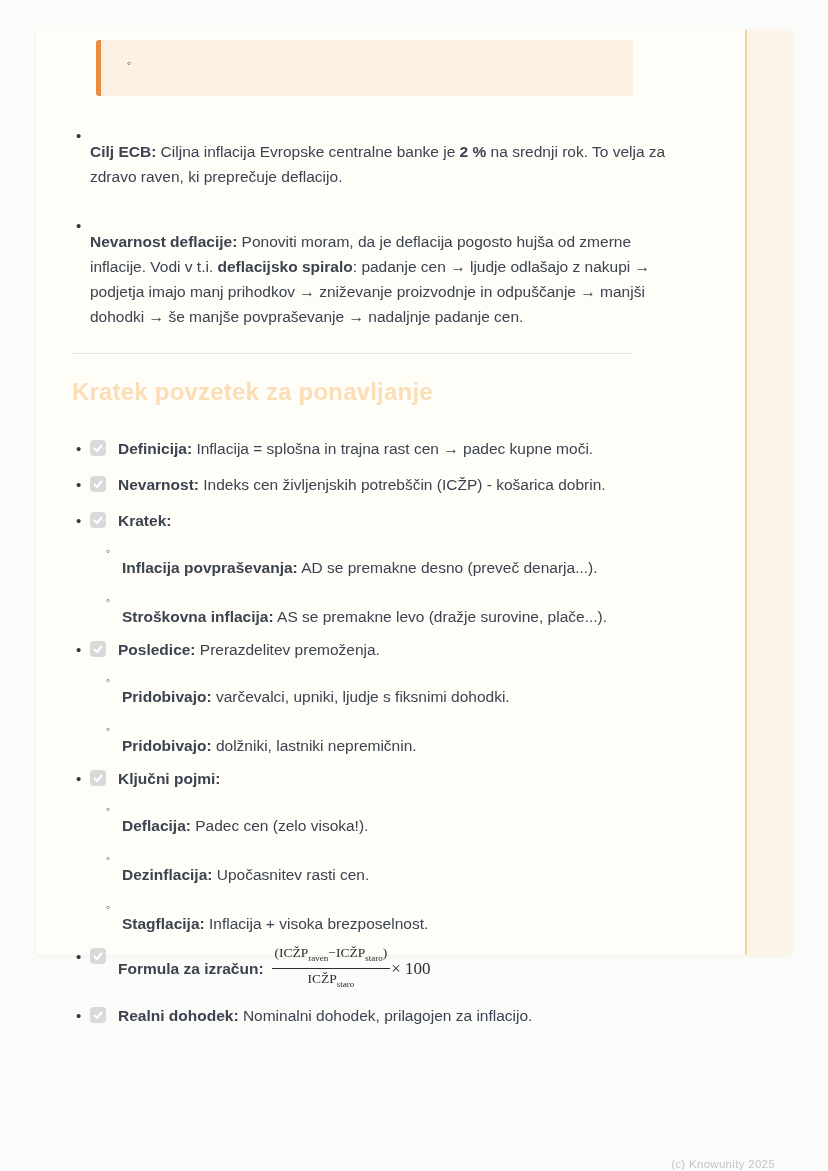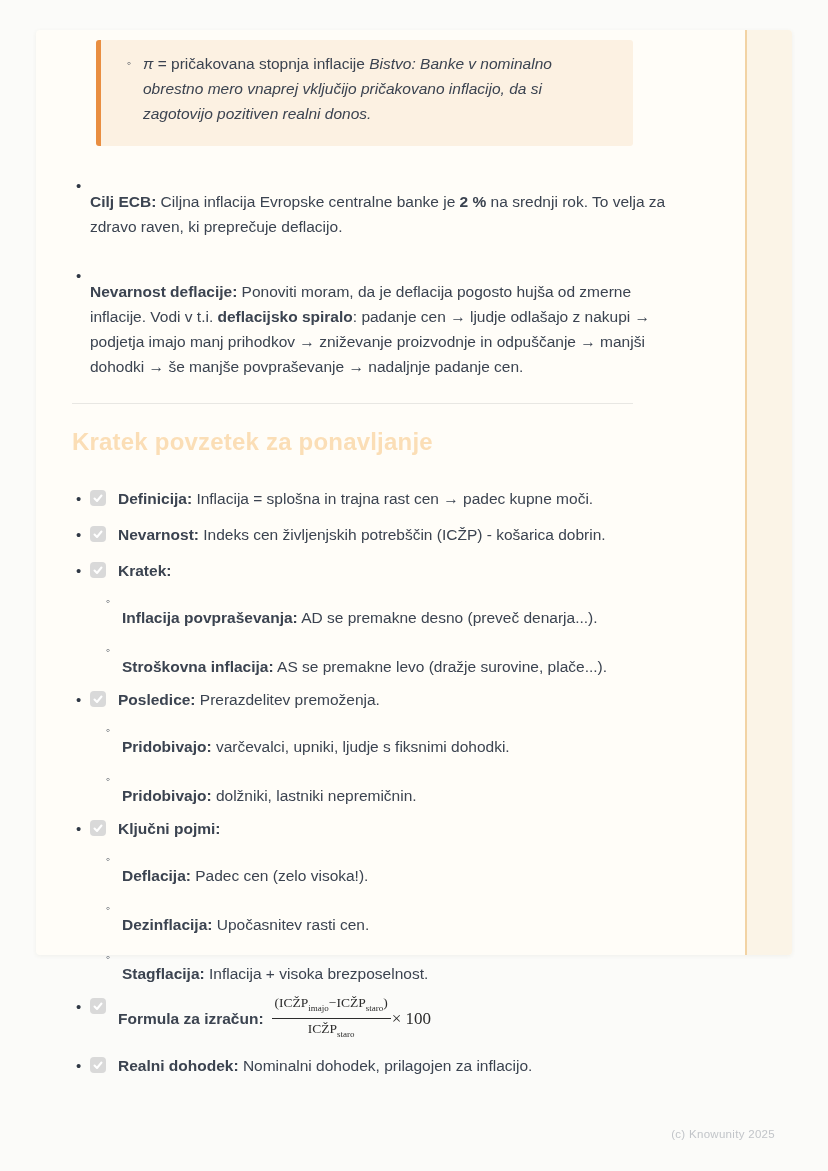--- a/index.html
+++ b/index.html
@@ -74,36 +74,35 @@
   .formula {
     display:inline-flex; align-items:center; margin-left:8px;
     font-family:"Liberation Serif","DejaVu Serif",serif; color:#2c2c2c;
   }
   .frac { display:inline-block; text-align:center; vertical-align:middle; }
   .frac-num { display:block; font-size:13.5px; line-height:17px; border-bottom:1px solid #2c2c2c; padding:0 3px 1px 3px; }
   .frac-den { display:block; font-size:13.5px; line-height:17px; padding-top:1px; }
   .frac sub { font-size:9px; }
   .formula-times { font-size:17px; margin-left:1px; }
   .footer-note {
-    position:absolute; right:53px; top:1128px;
+    position:absolute; right:53px; top:1158px;
     font-size:11.5px; color:#c2c5c9; letter-spacing:.3px;
   }
 </style>
 </head>
 <body>
 
 <div class="card">
   <div class="card-accent-line"></div>
   <div class="card-strip"></div>
 
   <div class="content">
 
     <div class="callout">
       <span class="sub-marker">◦</span>
-      <div class="callout-text rich"><span class="i">π</span><span> = pričakovana stopnja inflacije </span><span class="i">Bistvo: Banke v nominalno obrestno mero vnaprej vključijo pričakovano inflacijo, da si zagotovijo pozitiven realni donos.</span></div>
     </div>
 
     <div class="b1-row">
       <span class="b1-marker">•</span>
       <div class="b1-text rich"><span class="b">Cilj ECB:</span><span> Ciljna inflacija Evropske centralne banke je </span><span class="b">2 %</span><span> na srednji rok. To velja za zdravo raven, ki preprečuje deflacijo.</span></div>
     </div>
     <div class="b1-row">
       <span class="b1-marker">•</span>
       <div class="b1-text rich"><span class="b">Nevarnost deflacije:</span><span> Ponoviti moram, da je deflacija pogosto hujša od zmerne inflacije. Vodi v t.i. </span><span class="b">deflacijsko spiralo</span><span>: padanje cen → ljudje odlašajo z nakupi → podjetja imajo manj prihodkov → zniževanje proizvodnje in odpuščanje → manjši dohodki → še manjše povpraševanje → nadaljnje padanje cen.</span></div>
     </div>
@@ -206,21 +205,21 @@
       <span class="b1-marker">•</span>
       <span class="checkbox">
           <svg width="10" height="10" viewBox="0 0 10 10">
             <polyline points="1.5,5.5 4,8 8.5,2.5" fill="none" stroke="#ffffff" stroke-width="2" stroke-linecap="round" stroke-linejoin="round"></polyline>
           </svg>
         </span>
       <div class="check-text">
         <span class="rich"><span class="b">Formula za izračun:</span></span>
         <span class="formula">
           <span class="frac">
-            <span class="frac-num"><span>(ICŽP</span><sub>imajo</sub><span>−ICŽP</span><sub>staro</sub><span>)</span></span>
+            <span class="frac-num"><span>(ICŽP</span><sub>raven</sub><span>−ICŽP</span><sub>staro</sub><span>)</span></span>
             <span class="frac-den"><span>ICŽP</span><sub>staro</sub></span>
           </span>
           <span class="formula-times">× 100</span>
         </span>
       </div>
     </div>
 
     <div class="check-row">
       <span class="b1-marker">•</span>
       <span class="checkbox">

